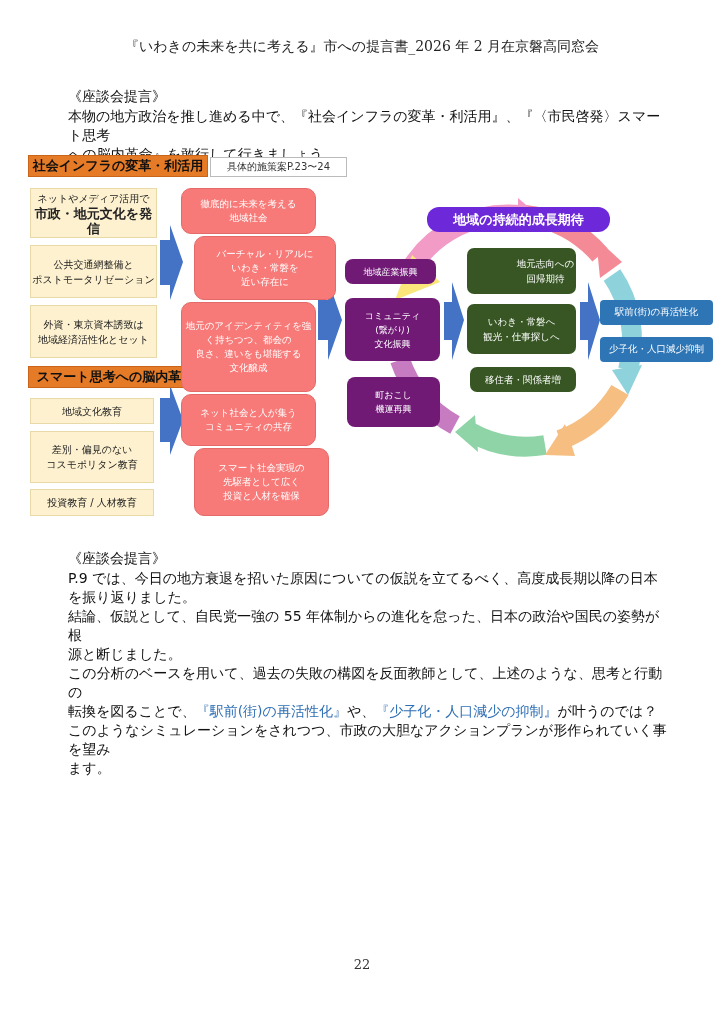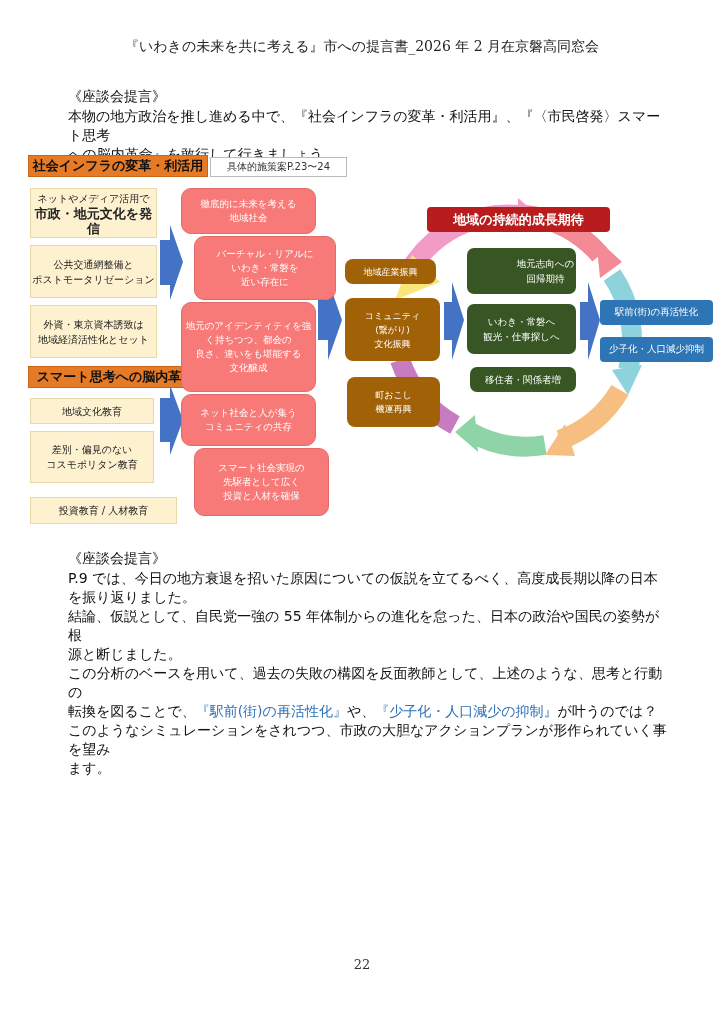--- a/index.html
+++ b/index.html
@@ -13,27 +13,27 @@
   .blue { color:#2e6fb5; }
   .abs { position:absolute; box-sizing:border-box; }
   .orange-title { background:#e67b27; color:#111; font-weight:bold; font-size:13px;
                   display:flex; align-items:center; justify-content:center; border:1px solid #c96518; }
   .ref-box { background:#fff; border:1px solid #bbb; font-size:10px; color:#333;
              display:flex; align-items:center; justify-content:center; }
   .cream { background:#fdf1cf; border:1px solid #e8d9a8; font-size:10px; color:#222;
            display:flex; align-items:center; justify-content:center; text-align:center; line-height:15px; }
   .pink { background:#f77a78; border:1px solid #e36a68; border-radius:10px; color:#fff; font-size:9.5px;
           display:flex; align-items:center; justify-content:center; text-align:center; line-height:14px; }
-  .gray { background:#a16207; border-radius:8px; color:#fff; font-size:9px;
+  .gray { background:#701a75; border-radius:8px; color:#fff; font-size:9px;
           display:flex; align-items:center; justify-content:center; text-align:center; line-height:14px; }
   .green { background:#375623; border-radius:7px; color:#fff; font-size:9.5px;
            display:flex; align-items:center; justify-content:center; text-align:center; line-height:15px; }
   .bluebox { background:#2e75b6; border-radius:4px; color:#fff; font-size:9.5px;
              display:flex; align-items:center; justify-content:center; }
-  .brown-title { background:#b91c1c; color:#fff; font-weight:bold; font-size:13px; border-radius:4px;
+  .brown-title { background:#6d28d9; color:#fff; font-weight:bold; font-size:13px; border-radius:12px;
                  display:flex; align-items:center; justify-content:center; }
   .multiline { white-space:pre-line; }
   .page-num { position:absolute; top:957px; left:0; width:724px; text-align:center;
               font-family:"DejaVu Serif", serif; font-size:13px; color:#333; }
   svg.bg { position:absolute; left:0; top:0; }
 </style>
 </head>
 <body>
 
 <div class="header">『いわきの未来を共に考える』市への提言書_2026 年 2 月在京磐高同窓会</div>
@@ -82,21 +82,21 @@
 <div class="abs cream multiline" style="left:30px;top:245px;width:127px;height:53px;">公共交通網整備と
 ポストモータリゼーション</div>
 <div class="abs cream multiline" style="left:30px;top:305px;width:127px;height:53px;">外資・東京資本誘致は
 地域経済活性化とセット</div>
 
 <div class="abs orange-title" style="left:28px;top:366px;width:175px;height:22px;">スマート思考への脳内革命</div>
 
 <div class="abs cream multiline" style="left:30px;top:398px;width:124px;height:26px;">地域文化教育</div>
 <div class="abs cream multiline" style="left:30px;top:431px;width:124px;height:52px;">差別・偏見のない
 コスモポリタン教育</div>
-<div class="abs cream multiline" style="left:30px;top:489px;width:147px;height:27px;margin-top:8px;">投資教育 / 人材教育</div>
+<div class="abs cream multiline" style="left:30px;top:489px;width:124px;height:27px;">投資教育 / 人材教育</div>
 
 <div class="abs pink multiline" style="left:181px;top:188px;width:135px;height:46px;">徹底的に未来を考える
 地域社会</div>
 <div class="abs pink multiline" style="left:194px;top:236px;width:142px;height:64px;">バーチャル・リアルに
 いわき・常磐を
 近い存在に</div>
 <div class="abs pink multiline" style="left:181px;top:302px;width:135px;height:90px;">地元のアイデンティティを強
 く持ちつつ、都会の
 良さ、違いをも堪能する
 文化醸成</div>

